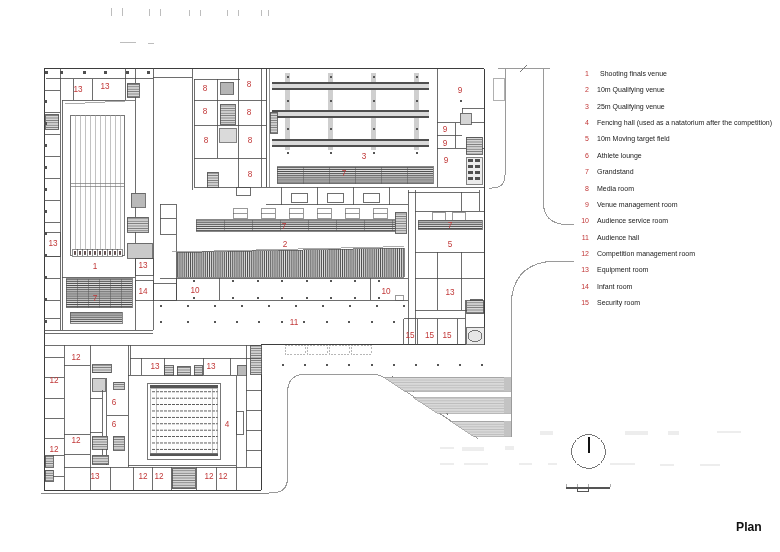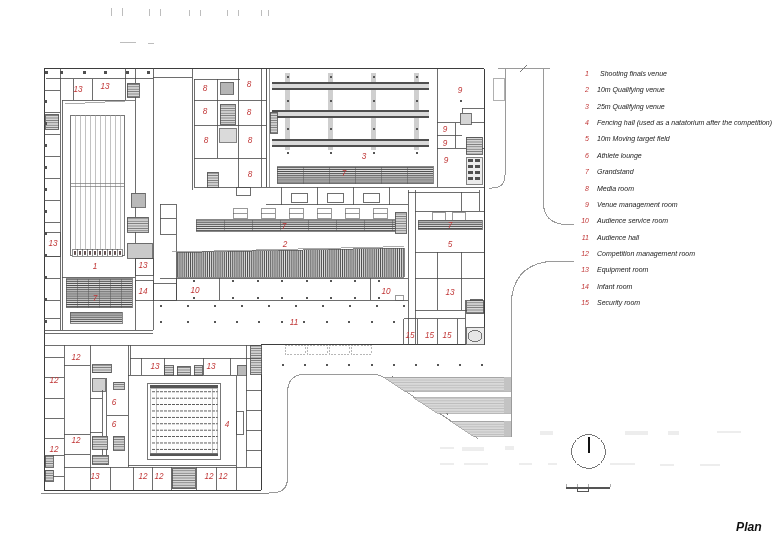--- a/index.html
+++ b/index.html
@@ -1,15 +1,15 @@
 <!DOCTYPE html>
 <html><head><meta charset="utf-8">
 <style>
 html,body{margin:0;padding:0;background:#fff;}
-#c{position:relative;width:780px;height:552px;overflow:hidden;font-family:"Liberation Sans",sans-serif;font-style:italic;}
+#c{position:relative;width:780px;height:552px;overflow:hidden;font-family:"Liberation Sans",sans-serif;}
 svg{position:absolute;top:0;left:0;}
 text{font-family:"Liberation Sans",sans-serif;}
 .rl{fill:#c13737;font-size:8.2px;text-anchor:middle;}
 .lg{fill:#1a1a1a;font-size:7px;}
 .ln{fill:#c13737;font-size:7px;text-anchor:end;}
 </style></head>
 <body>
 <div id="c">
 <svg width="780" height="552" viewBox="0 0 780 552" shape-rendering="crispEdges">
 <defs>

